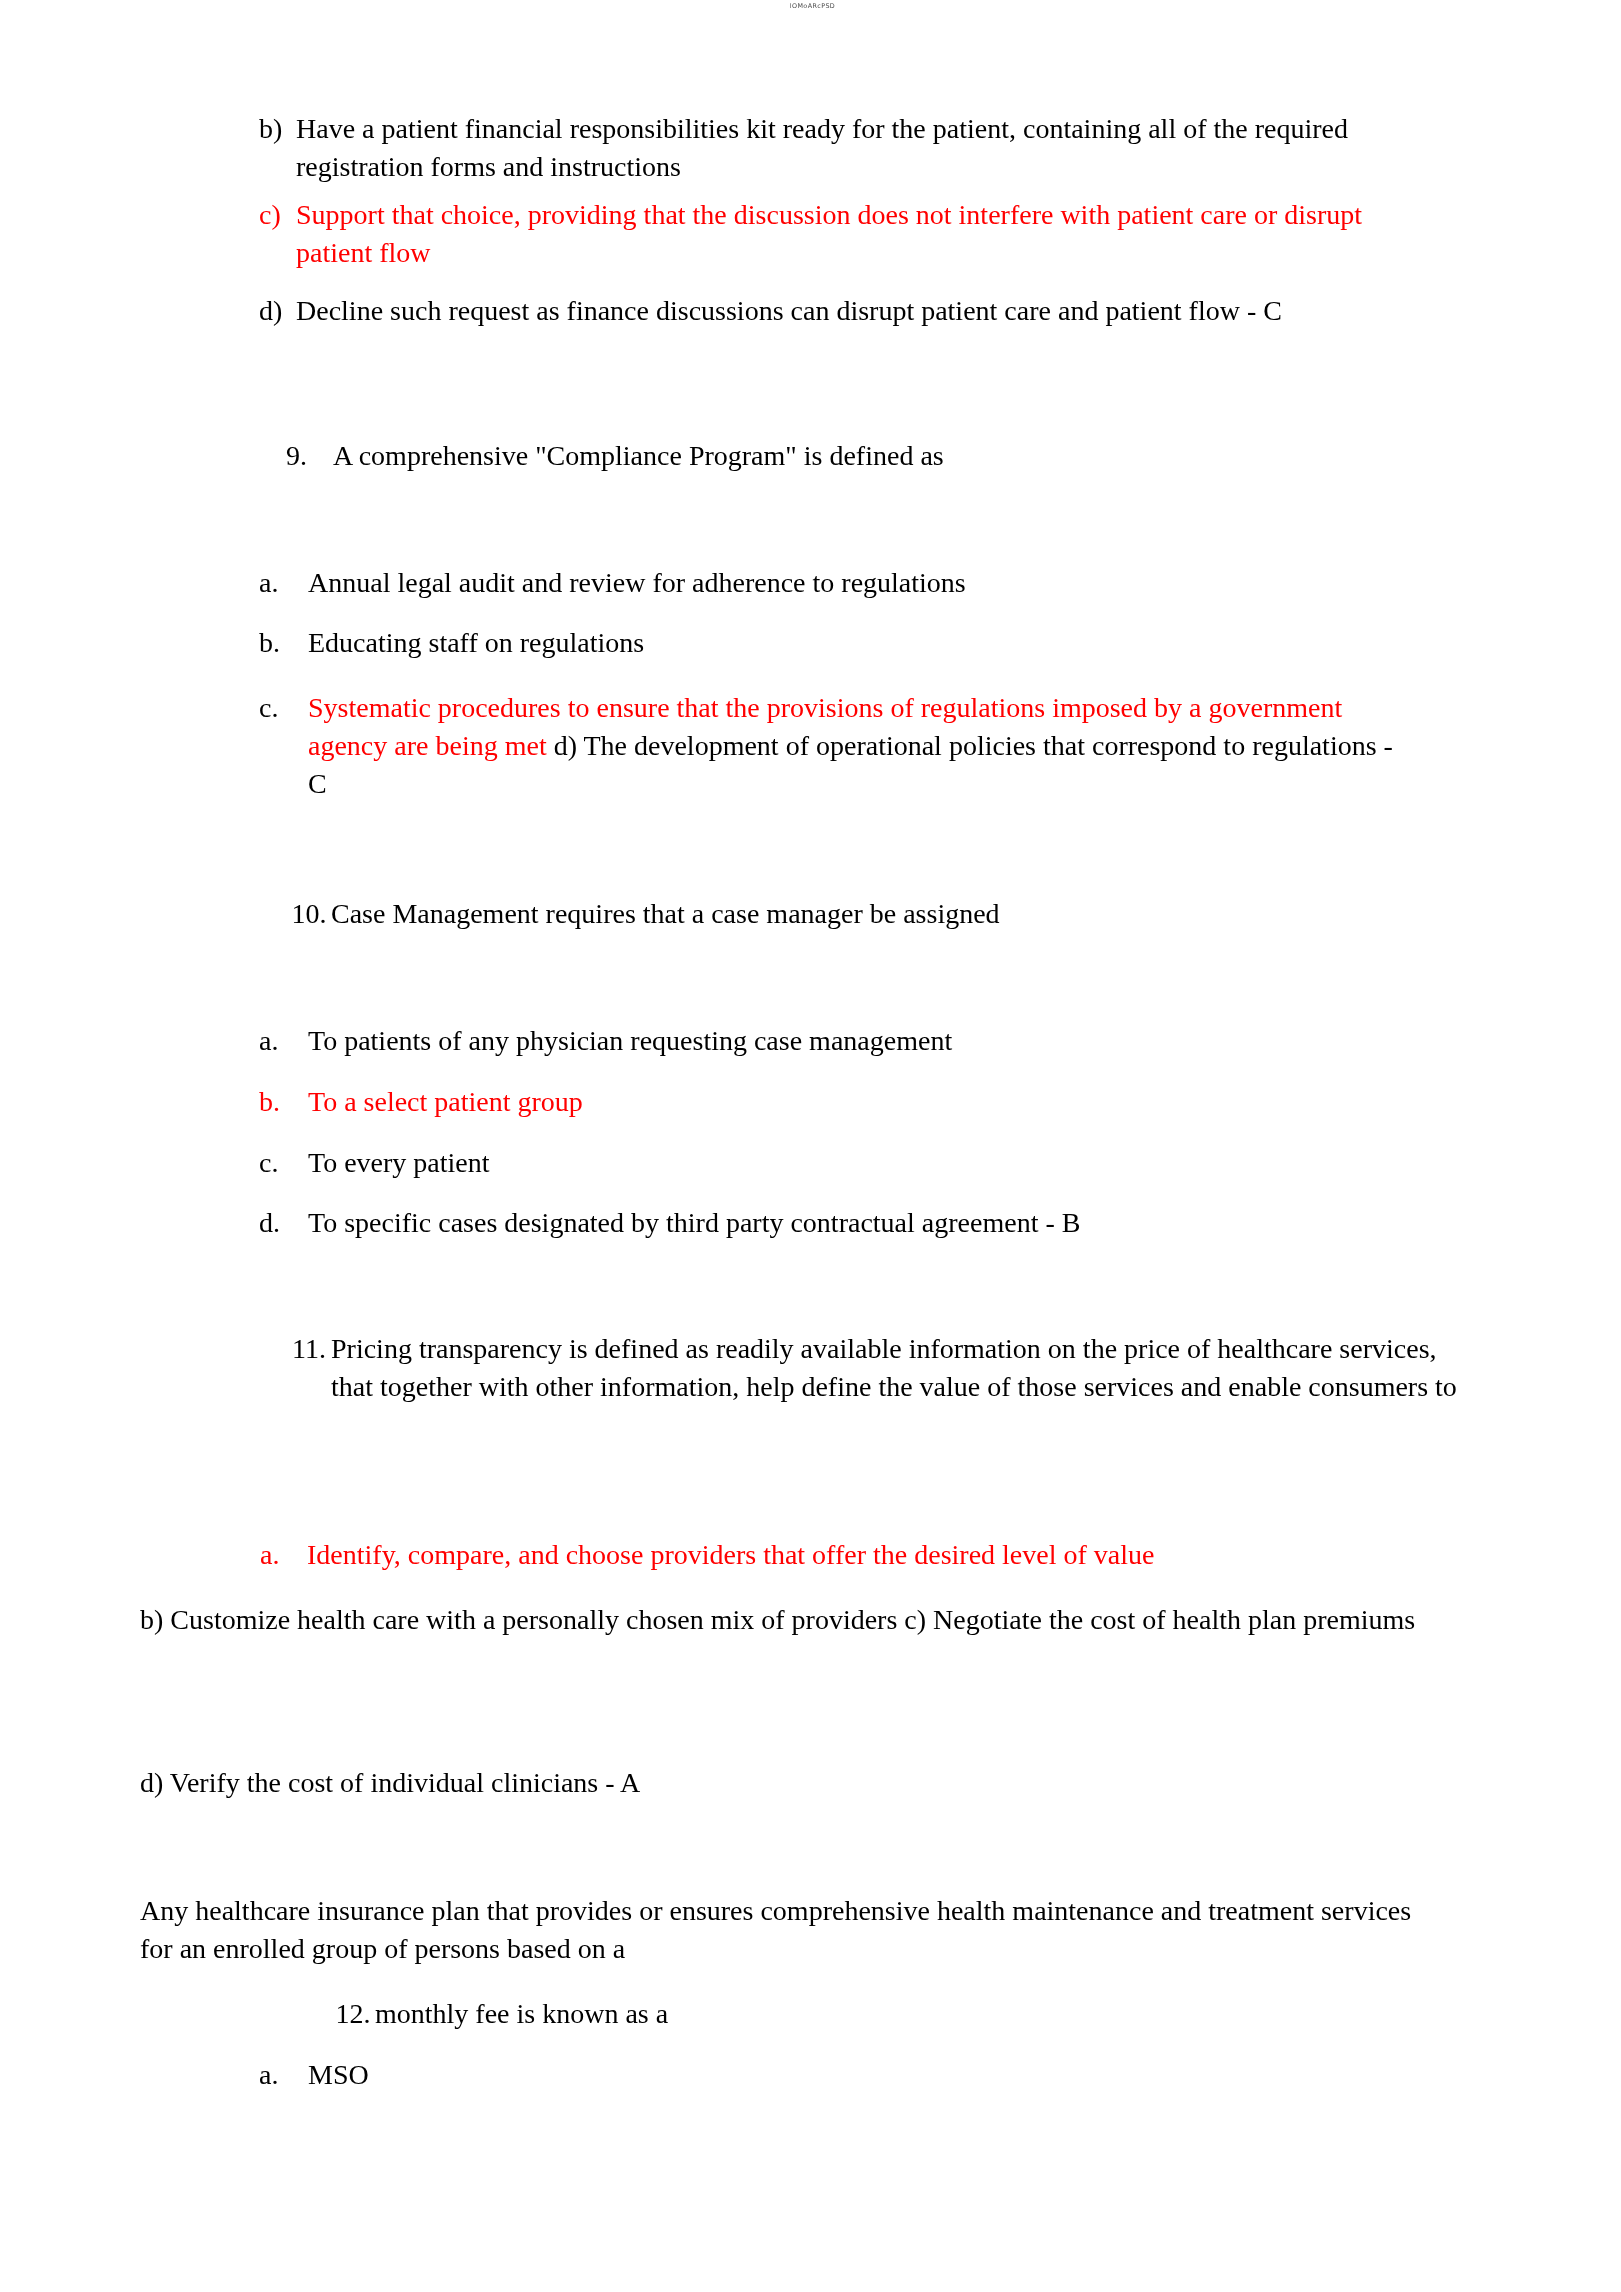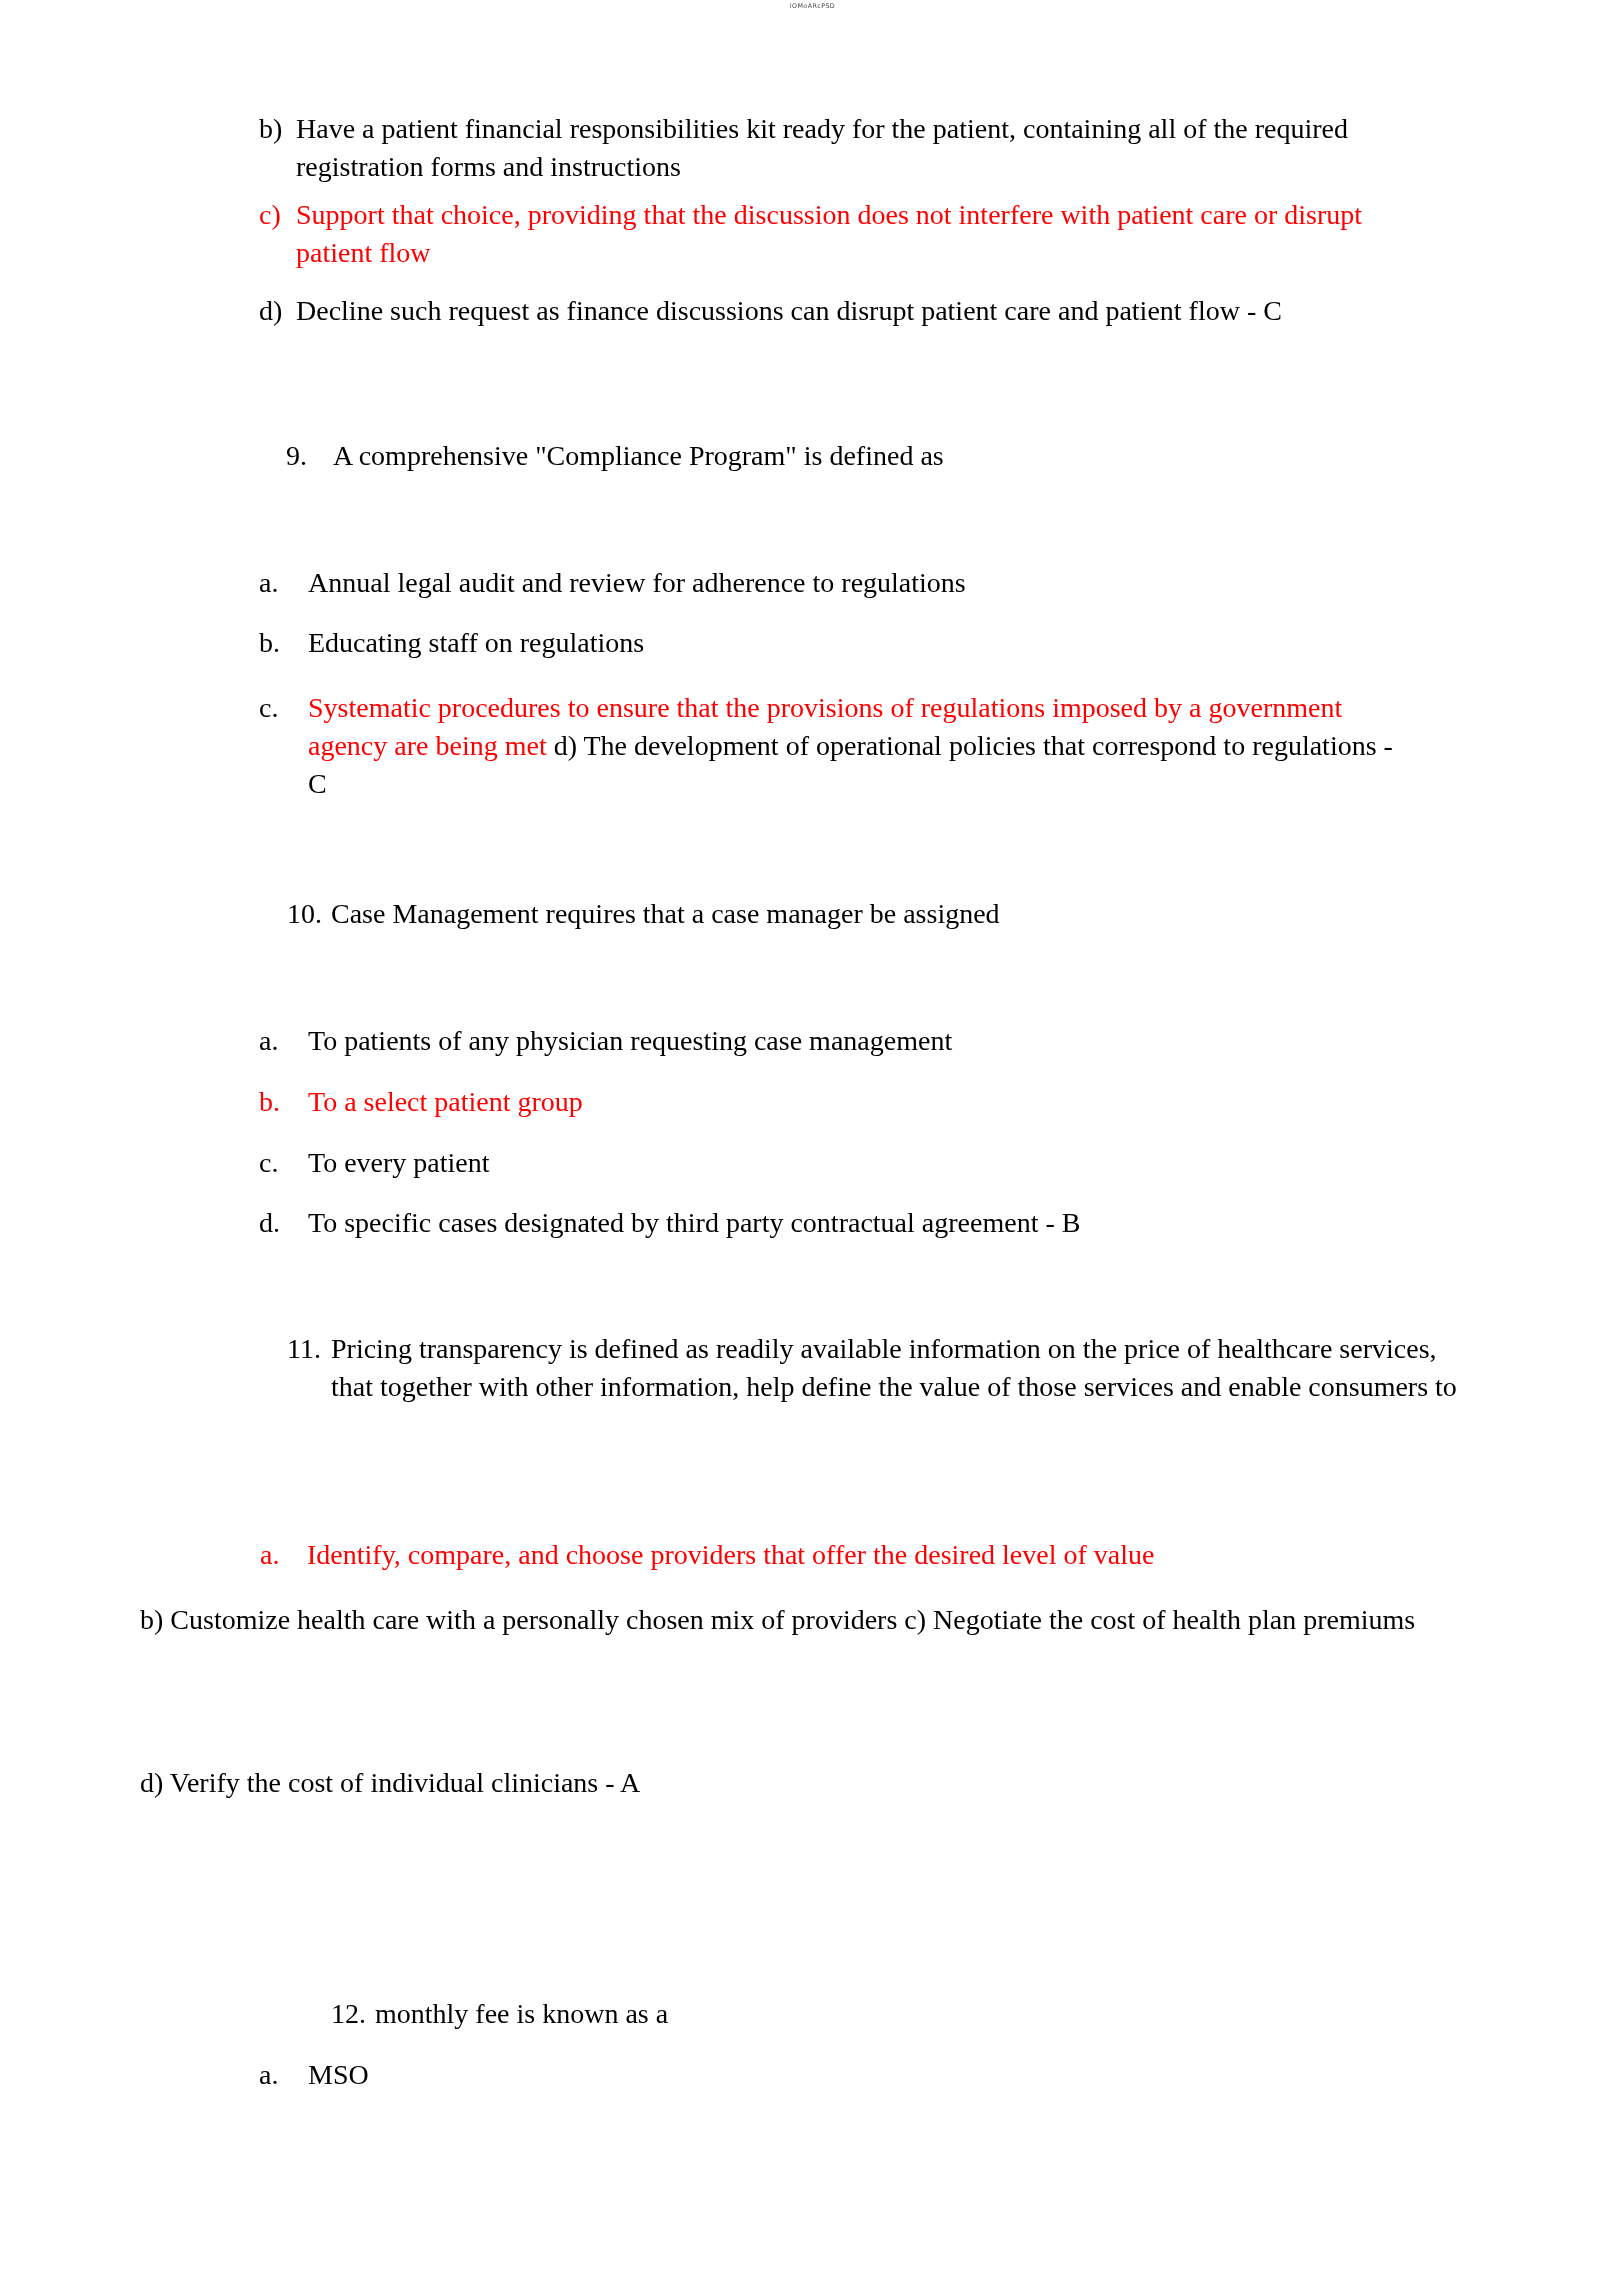--- a/index.html
+++ b/index.html
@@ -21,21 +21,21 @@
     font-family: "DejaVu Sans", sans-serif;
     font-size: 6.4px;
     line-height: 8.8px;
     color: #4a4a4a;
     letter-spacing: 0.4px;
   }
   .block { position: absolute; display: flex; align-items: flex-start; }
   .marker { flex: 0 0 37px; white-space: nowrap; }
   .marker.w50 { flex-basis: 49px; }
   .marker.w48 { flex-basis: 47px; }
-  .marker.w45 { flex-basis: 44px; }
+  .marker.w45 { flex-basis: 44px; text-align: center; }
   .text { flex: 1 1 auto; }
   .para { position: absolute; }
   .red { color: #ff0000; }
 </style>
 </head>
 <body>
 
 <div class="page">
 
   <div class="watermark">lOMoARcPSD</div>
@@ -107,20 +107,21 @@
 
   <div class="block red" style="top:1536px; left:260px; width:1176px;">
     <span class="marker w48">a.</span>
     <span class="text">Identify, compare, and choose providers that offer the desired level of value</span>
   </div>
 
   <div class="para" style="top:1764px; left:140px; width:1345px;">d) Verify the cost of individual clinicians - A</div>
 
   <div class="para" style="top:1601px; left:140px; width:1345px;">b) Customize health care with a personally chosen mix of providers c) Negotiate the cost of health plan premiums</div>
 
+  <div class="para" style="top:1892px; left:140px; width:1304px;">Any healthcare insurance plan that provides or ensures comprehensive health maintenance and treatment services for an enrolled group of persons based on a</div>
 
   <div class="block" style="top:1995px; left:287px; width:1176px;margin-left:44px;">
     <span class="marker w45">12.</span>
     <span class="text">monthly fee is known as a</span>
   </div>
 
   <div class="block" style="top:2056px; left:259px; width:1176px;">
     <span class="marker w50">a.</span>
     <span class="text">MSO</span>
   </div>

